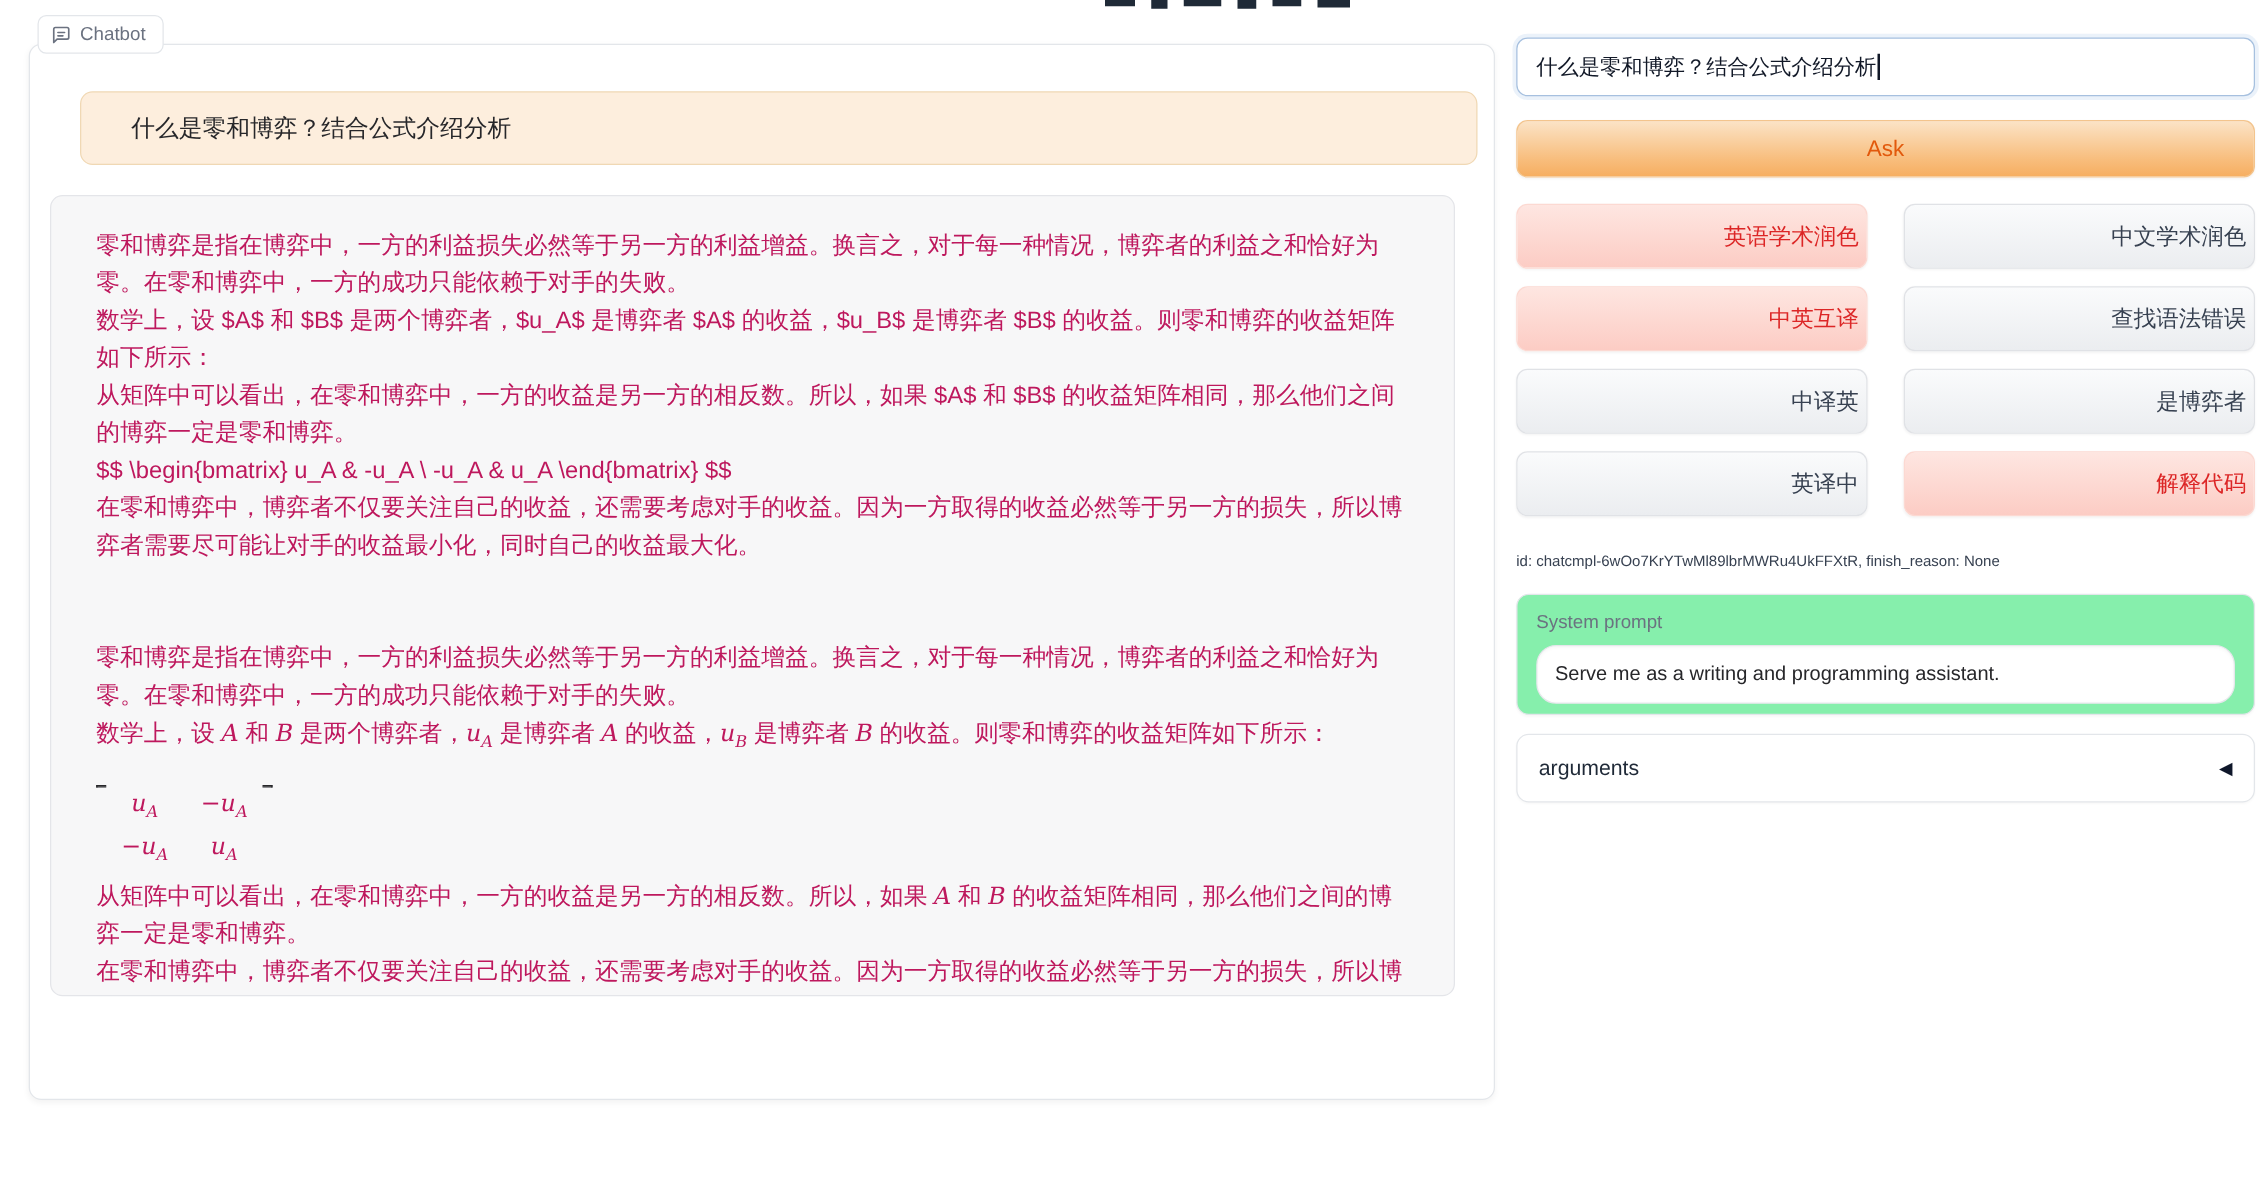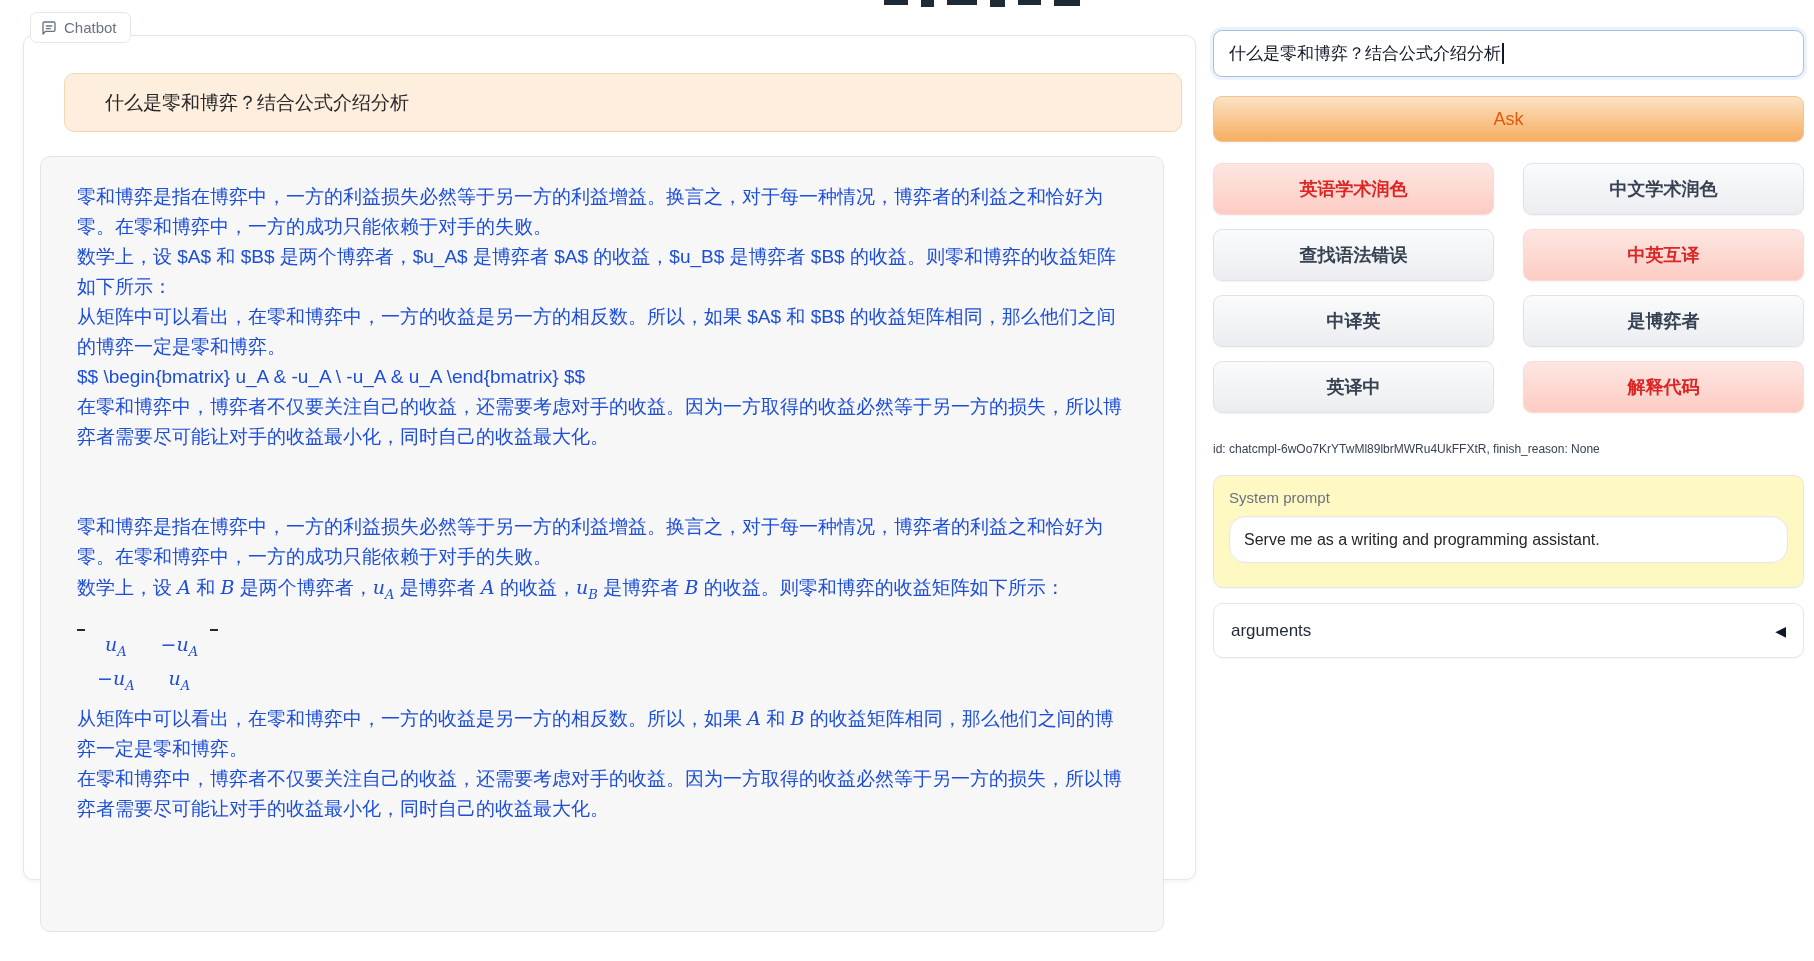--- a/index.html
+++ b/index.html
@@ -18,23 +18,23 @@
 
   
   .chat-panel { position:absolute; left:23px; top:35px; width:1171px; height:843px; background:#fff;
                 border:1px solid #e3e6ea; border-radius:10px; box-shadow:0 2px 5px rgba(0,0,0,.05); }
   .chatbot-tab { position:absolute; left:30px; top:12px; z-index:2; display:inline-flex; align-items:center; gap:7px;
                  background:#fff; border:1px solid #e3e6ea; border-radius:7px; padding:6px 13px 6px 10px;
                  color:#6b7280; font-size:15px; }
   .user-bubble { position:absolute; left:40px; top:37px; right:13px; height:59px; box-sizing:border-box;
                  background:#fdeedd; border:1px solid #f0d8b4; border-radius:10px;
                  display:flex; align-items:center; padding:0 40px; font-size:19px; color:#27272a; }
-  .bot-bubble { position:absolute; left:16px; top:120px; width:1124px; height:776px; box-sizing:border-box;
+  .bot-bubble { position:absolute; left:16px; top:120px; width:1124px; height:641px; box-sizing:border-box;
                 background:#f7f7f8; border:1px solid #e4e5e9; border-radius:10px;
-                padding:25px 36px; font-size:19px; line-height:30px; color:#1d4ed8; overflow:hidden; }
+                padding:25px 36px; font-size:19px; line-height:30px; color:#be185d; overflow:hidden; }
   .bot-bubble p { margin:0; }
   .para-gap { height:60px; }
   .mvar { font-family:"DejaVu Serif","Liberation Serif",serif; font-style:italic; }
   .mvar sub { font-size:13px; font-style:italic; }
   .matrix-wrap { display:inline-flex; align-items:flex-start; margin:3px 0; }
   .bracket { width:7px; border:1.6px solid #27272a; }
   .bracket.left { border-right:none; }
   .bracket.right { border-left:none; }
   .matrix-grid { display:grid; grid-template-columns:auto auto; column-gap:26px; row-gap:0;
                  padding:2px 12px; font-size:19px; line-height:26px; text-align:center; }
@@ -43,28 +43,28 @@
   .right-col { position:absolute; left:1213px; top:30px; width:591px; }
   .question-box { height:47px; box-sizing:border-box; border:1px solid #a6c0df; border-radius:9px;
                   box-shadow:0 0 0 3px rgba(164,196,232,.22); display:flex; align-items:center;
                   padding:0 15px; font-size:17px; color:#111827; background:#fff; }
   .caret { width:2px; height:21px; background:#111827; margin-left:1px; }
   .ask-btn { display:block; margin-top:19px; width:100%; height:46px; border:1px solid #f4c globalization896; border-radius:9px; }
   .ask-btn { border:1px solid #f3c48d; background:linear-gradient(180deg,#fbe3c6 0%,#f8bd7c 70%,#f6ae61 100%);
              color:#e2590c; font-size:18px; font-weight:400; font-family:inherit; cursor:pointer;
              box-shadow:0 1px 2px rgba(0,0,0,.05);text-align:center; }
   .btn-grid { margin-top:21px; display:grid; grid-template-columns:1fr 1fr; column-gap:29px; row-gap:14px; }
-  .qbtn { height:52px; border-radius:9px; font-size:18px; font-weight:700; font-family:inherit; cursor:pointer; }
+  .qbtn { height:52px; border-radius:9px; font-size:18px; font-weight:400; font-family:inherit; cursor:pointer;text-align:right; }
   .qbtn.gray { background:linear-gradient(180deg,#fafbfc,#ebedf0); border:1px solid #e0e2e6; color:#374151;
                box-shadow:0 1px 2px rgba(0,0,0,.05); }
   .qbtn.red  { background:linear-gradient(180deg,#fee6e1,#fcccc4); border:1px solid #fcd9d2; color:#dc2626;
                box-shadow:0 1px 2px rgba(0,0,0,.05); }
   .status-line { margin-top:29px; font-size:12px; color:#374151; }
-  .sys-panel { margin-top:19px; border:1px solid #e3e6ea; border-radius:10px; padding:13px 15px 24px;
-               background:#fef9c3; box-shadow:0 1px 2px rgba(0,0,0,.03); }
+  .sys-panel { margin-top:19px; border:1px solid #e3e6ea; border-radius:10px; padding:13px 15px 8px;
+               background:#86efac; box-shadow:0 1px 2px rgba(0,0,0,.03); }
   .sys-label { font-size:15px; color:#6b7280; margin-bottom:10px; }
   .sys-input { height:47px; box-sizing:border-box; border:1px solid #e5e7eb; border-radius:16px;
                box-shadow:inset 0 1px 3px rgba(0,0,0,.04); display:flex; align-items:center;
                padding:0 14px; font-size:16px; color:#27272a; background:#fff; }
   .accordion { margin-top:15px; height:55px; box-sizing:border-box; border:1px solid #e3e6ea; border-radius:10px;
                display:flex; align-items:center; justify-content:space-between; padding:0 17px;
                font-size:17px; color:#1f2937; cursor:pointer; background:#fff; box-shadow:0 1px 2px rgba(0,0,0,.03); }
   .tri { font-size:14px; color:#0f172a; }
 </style>
 </head>
@@ -127,22 +127,22 @@
     <div class="question-box">
       <span>什么是零和博弈？结合公式介绍分析</span>
       <span class="caret"></span>
     </div>
 
     <button class="ask-btn">Ask</button>
 
     <div class="btn-grid">
       <button class="qbtn red">英语学术润色</button>
       <button class="qbtn gray">中文学术润色</button>
+      <button class="qbtn red">中英互译</button>
       <button class="qbtn gray">查找语法错误</button>
-      <button class="qbtn red">中英互译</button>
       <button class="qbtn gray">中译英</button>
       <button class="qbtn gray">是博弈者</button>
       <button class="qbtn gray">英译中</button>
       <button class="qbtn red">解释代码</button>
     </div>
 
     <div class="status-line">id: chatcmpl-6wOo7KrYTwMl89lbrMWRu4UkFFXtR, finish_reason: None</div>
 
     <div class="sys-panel">
       <div class="sys-label">System prompt</div>

